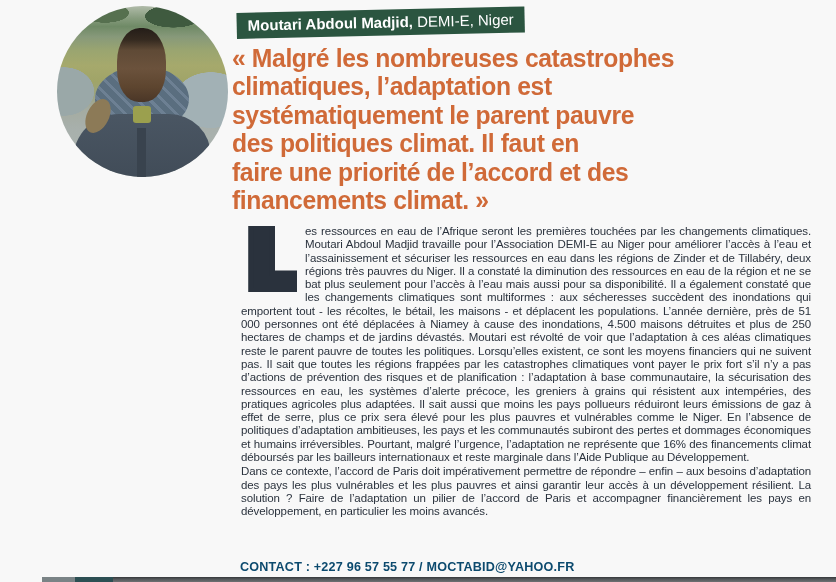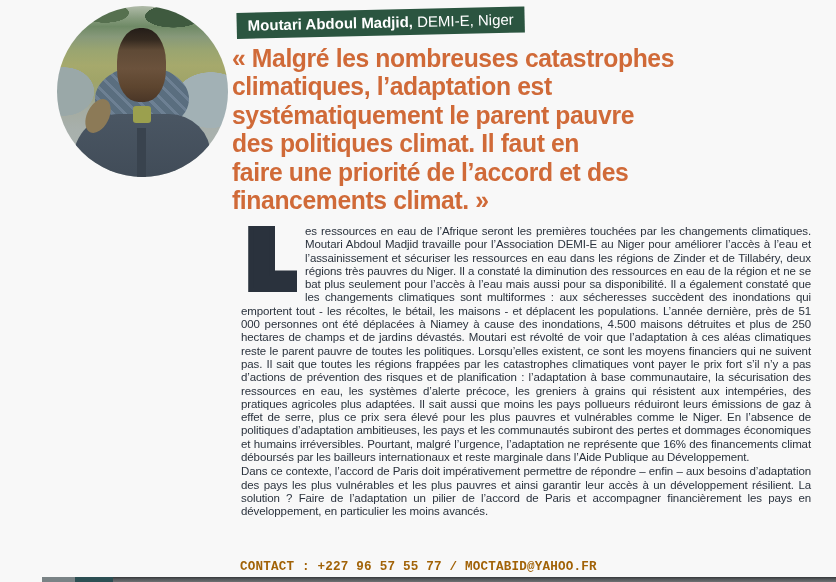--- a/index.html
+++ b/index.html
@@ -99,25 +99,24 @@
     font-size:84px;
     fill:#2a323d;
     stroke:#2a323d;
     stroke-width:11px;
     paint-order:stroke;
     stroke-linejoin:miter;
   }
   
   .contact{
     position:absolute;left:240px;top:560px;
-    color:#a16207;
+    color:#0c4a6e;
     font-size:12.6px;font-weight:bold;
     letter-spacing:0.2px;
     white-space:nowrap;
-    font-family:Liberation Mono, monospace;
   }
   
   .footer-edge{
     position:absolute;left:42px;top:577px;width:794px;height:5px;
     background:linear-gradient(to bottom,#35383b 0%,#55585b 45%,#6e7173 100%);
   }
   .footer-edge .seg1{
     position:absolute;left:0;top:0;width:33px;height:5px;background:#7a8386;
   }
   .footer-edge .seg2{

